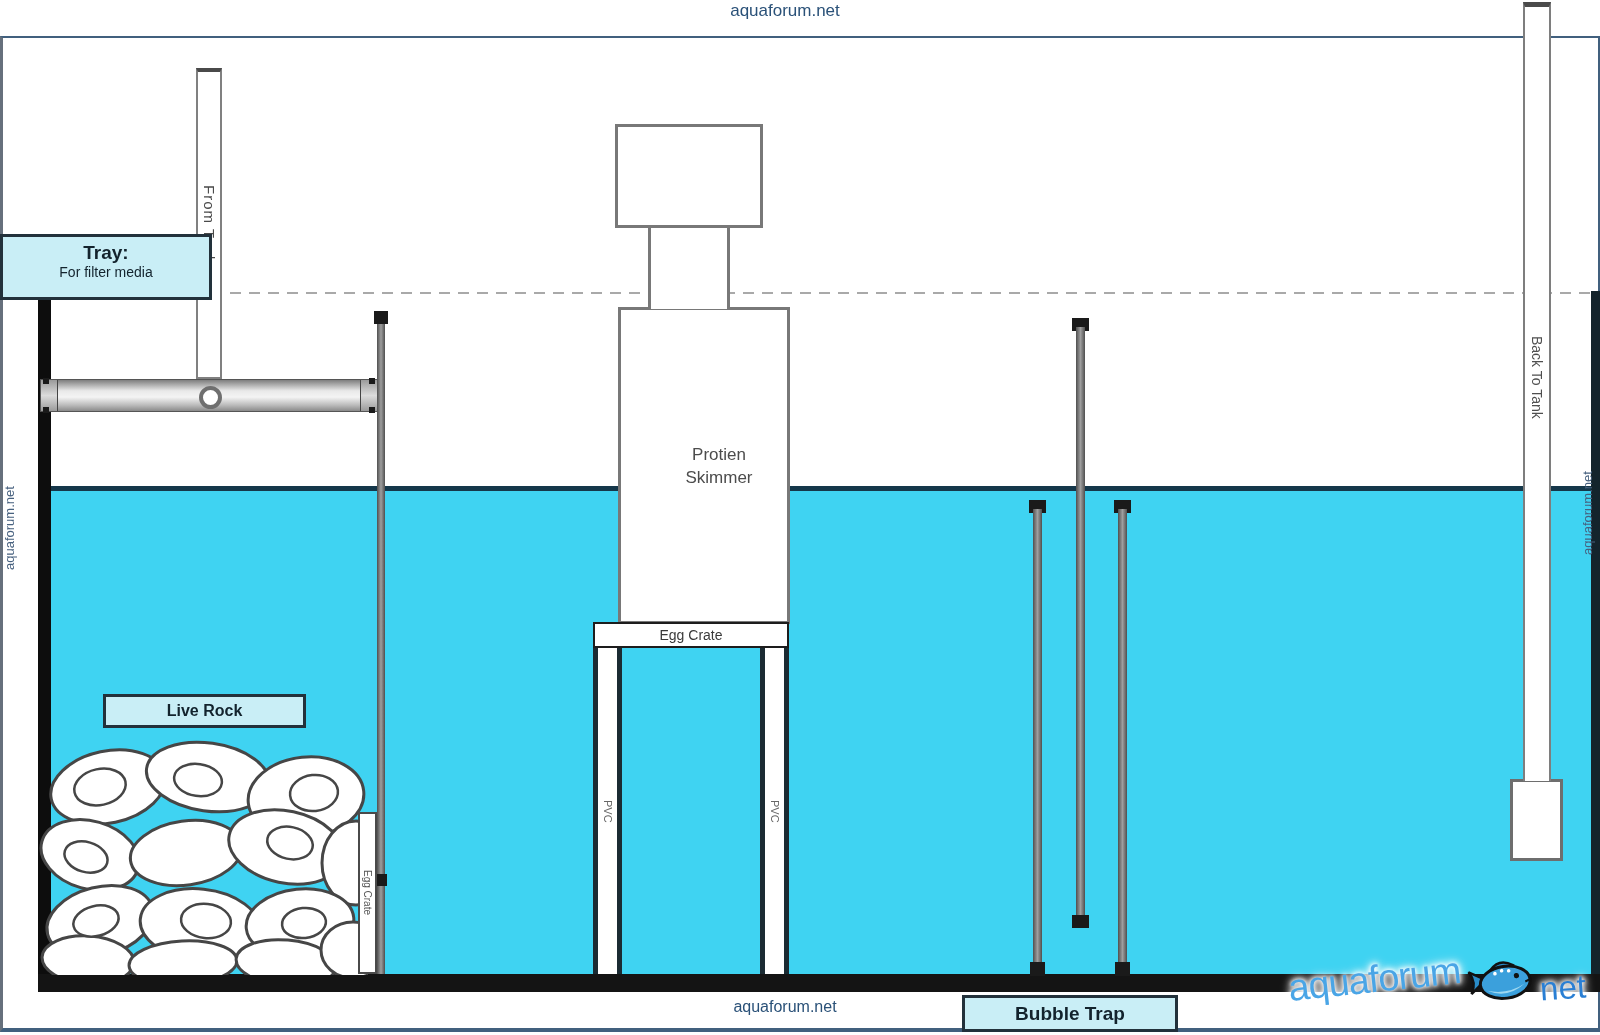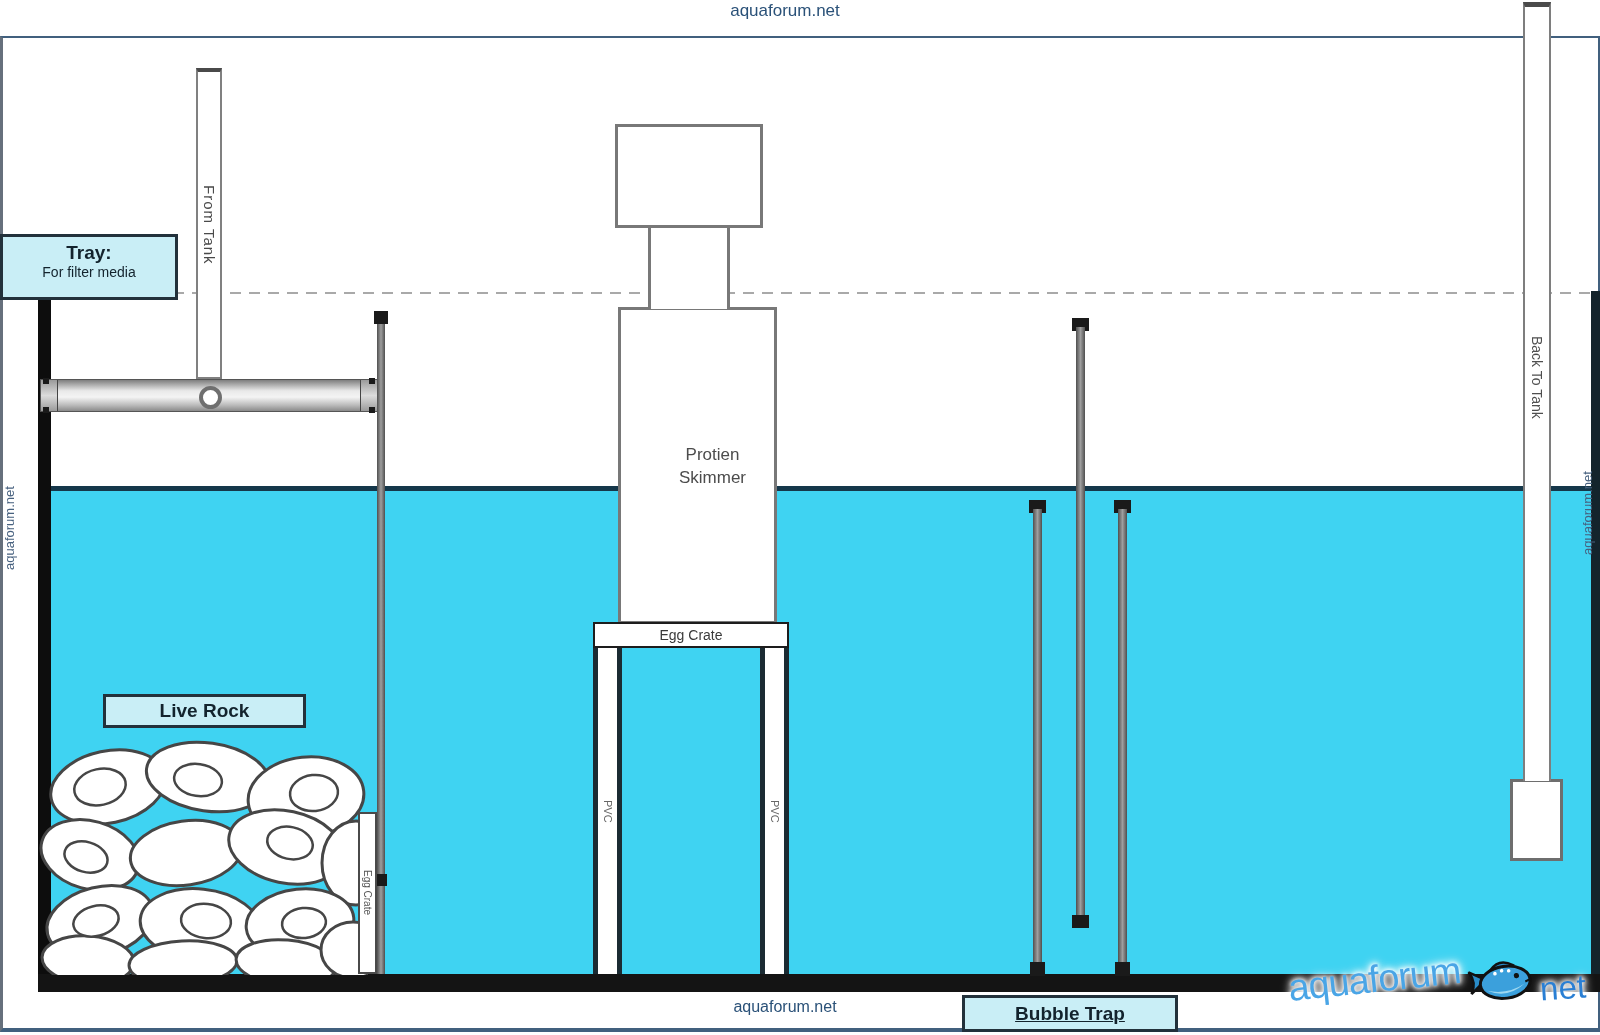--- a/index.html
+++ b/index.html
@@ -100,21 +100,21 @@
       <ellipse cx="58" cy="186" rx="23" ry="15" transform="rotate(-14 58 186)"></ellipse>
       <ellipse cx="168" cy="186" rx="25" ry="17" transform="rotate(6 168 186)"></ellipse>
       <ellipse cx="266" cy="188" rx="22" ry="15" transform="rotate(-6 266 188)"></ellipse>
     </g>
   </svg>
 
   <div class="abs pipe" style="left:358px;top:812px;width:19px;height:162px;border:2px solid #4a4a4a;">
     <div class="vtext" style="font-size:10px;color:#555;">Egg Crate</div>
   </div>
 
-  <div class="abs" style="left:618px;top:307px;width:159px;height:317px;background:#fff;
+  <div class="abs" style="left:618px;top:307px;width:172px;height:317px;background:#fff;
        border:3px solid #787878;box-sizing:border-box;display:flex;align-items:center;justify-content:center;padding-left:30px;">
     <div class="equip-text" style="font-size:17px;line-height:23px;">Protien
 Skimmer</div>
   </div>
   <div class="abs" style="left:648px;top:225px;width:82px;height:84px;background:#fff;
        border-left:3px solid #787878;border-right:3px solid #787878;box-sizing:border-box;"></div>
   <div class="abs" style="left:615px;top:124px;width:148px;height:104px;background:#fff;
        border:3px solid #787878;box-sizing:border-box;"></div>
 
   <div class="abs" style="left:593px;top:622px;width:196px;height:26px;background:#fff;
@@ -142,28 +142,28 @@
   <div class="abs grayrod" style="left:1118px;top:509px;width:9px;height:465px;"></div>
   <div class="abs cap" style="left:1115px;top:962px;width:15px;height:14px;"></div>
 
   <div class="abs" style="left:1510px;top:779px;width:53px;height:82px;background:#fff;
        border:3px solid #6e6e6e;box-sizing:border-box;"></div>
   <div class="abs pipe" style="left:1523px;top:2px;width:28px;height:779px;
        border-left:2px solid #7e7e7e;border-right:2px solid #7e7e7e;border-top:5px solid #4a4a4a;">
     <div class="abs vtext" style="left:0;top:300px;width:100%;height:140px;font-size:14px;color:#4f4f4f;">Back To Tank</div>
   </div>
 
-  <div class="abs callout" style="left:0;top:234px;width:178px;height:66px;padding-top:5px;">
+  <div class="abs callout" style="left:0;top:234px;width:212px;height:66px;padding-top:5px;">
     <div style="font-size:19px;font-weight:bold;">Tray:</div>
     <div style="font-size:14px;">For filter media</div>
   </div>
   <div class="abs callout" style="left:103px;top:694px;width:203px;height:34px;
-       font-size:19px;font-weight:bold;line-height:28px;">Live Rock</div>
+       font-size:16px;font-weight:bold;line-height:28px;">Live Rock</div>
   <div class="abs callout" style="left:962px;top:995px;width:216px;height:37px;
-       font-size:19px;font-weight:bold;line-height:31px;text-decoration:underline;">Bubble Trap</div>
+       font-size:19px;font-weight:bold;line-height:31px;">Bubble Trap</div>
 
   <div class="abs wm-side vtext-up" style="left:2px;top:452px;width:16px;height:118px;">aquaforum.net</div>
   <div class="abs wm-side vtext-up" style="left:1580px;top:437px;width:16px;height:118px;">aquaforum.net</div>
   <div class="abs wm" style="left:685px;top:998px;width:200px;text-align:center;font-size:16px;">aquaforum.net</div>
 
   <div class="abs logo-glow" style="left:1288px;top:958px;font-size:38px;color:#4aa5e6;
        transform:rotate(-6deg);letter-spacing:-1px;">aquaforum</div>
   <svg class="abs" style="left:1462px;top:956px;transform:rotate(-8deg);" width="76" height="50" viewBox="0 0 76 50">
     <path d="M8,12 L24,22 L8,34 Q15,23 8,12 Z" fill="#2a8cc8" stroke="#111" stroke-width="2.5"></path>
     <path d="M30,13 Q40,2 53,11 L46,17 Z" fill="#2a8cc8" stroke="#111" stroke-width="2.5"></path>

